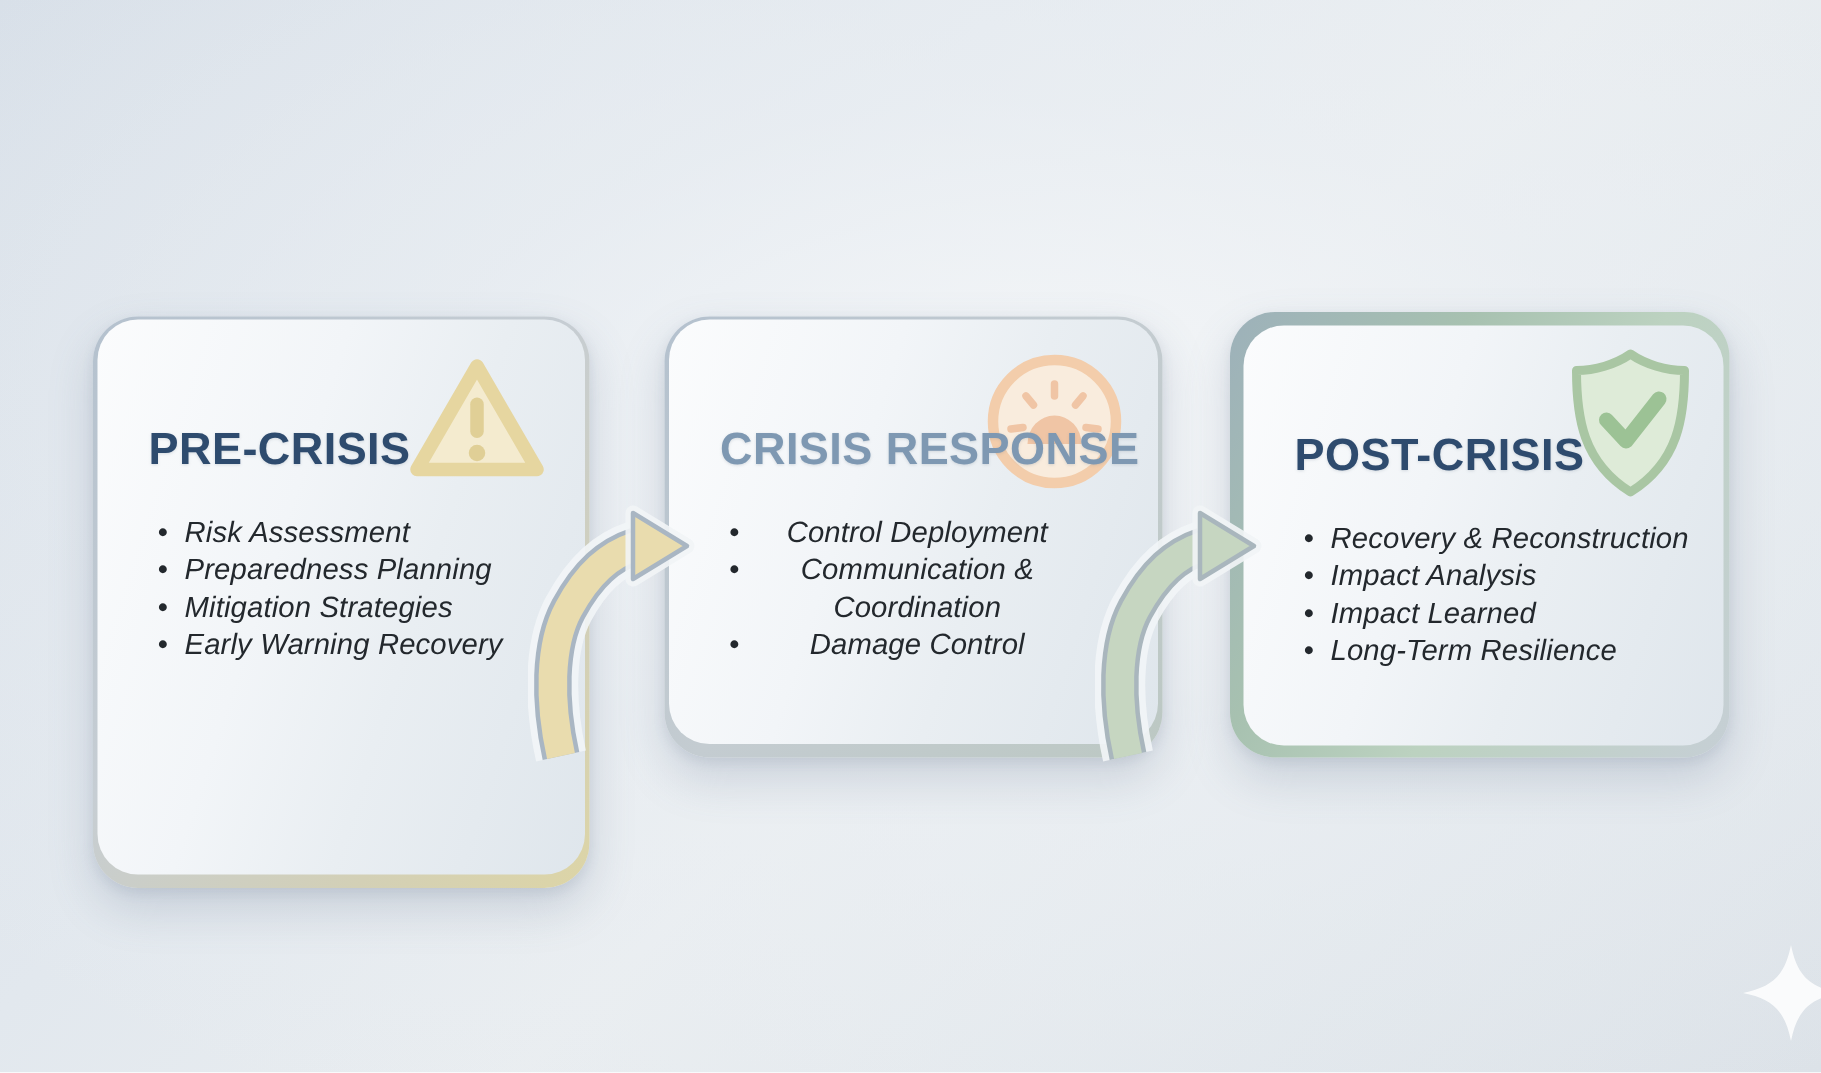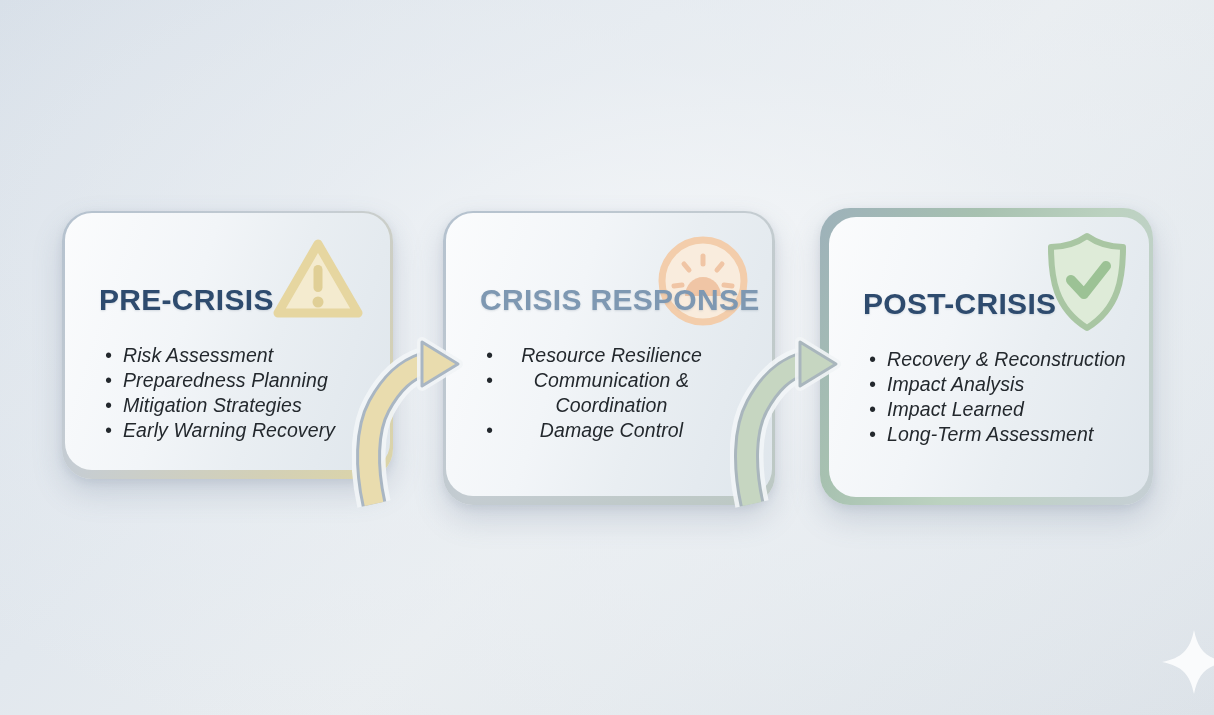--- a/index.html
+++ b/index.html
@@ -12,21 +12,21 @@
       radial-gradient(ellipse 900px 520px at 56% 42%, rgba(245,247,249,0.95) 0%, rgba(236,240,244,0.6) 45%, rgba(222,228,234,0) 100%),
       linear-gradient(135deg, #d7dfe8 0%, #e2e8ee 35%, #e9edf0 55%, #e0e6eb 80%, #dce2e8 100%);
   }
 
   
   .card { position:absolute; border-radius:30px;
           box-shadow:0 14px 30px rgba(90,110,135,.22), 0 3px 8px rgba(90,110,135,.12); }
   .card-inner { position:absolute; border-radius:27px;
           background:linear-gradient(108deg, #fbfcfd 0%, #f2f5f8 38%, #e9eef2 62%, #dfe6ec 100%); }
 
-  .card-1 { left:62px;  top:211px; width:331px; height:268px;
+  .card-1 { left:62px;  top:211px; width:331px; height:381px;
             background:linear-gradient(135deg, #b4c1ce 0%, #c6cdd3 45%, #d3d0b6 78%, #ddd5a6 100%);padding-left:24px; }
   .card-1 .card-inner { top:2px; left:3px; right:3px; bottom:9px; }
 
   .card-2 { left:443px; top:211px; width:332px; height:294px;
             background:linear-gradient(135deg, #b4c1ce 0%, #c4ccd1 50%, #bcc8c3 100%);text-align:center; }
   .card-2 .card-inner { top:2px; left:3px; right:3px; bottom:9px; }
 
   .card-3 { left:820px; top:208px; width:333px; height:297px;
             background:linear-gradient(120deg, #9db1ba 0%, #a7c1b0 32%, #bcd2c0 58%, #c6cfd5 100%); }
   .card-3 .card-inner { top:9px; left:9px; right:4px; bottom:8px; }
@@ -85,39 +85,39 @@
         <g stroke="#f0c5a5" stroke-width="5" stroke-linecap="round">
           <line x1="47" y1="22" x2="47" y2="30"></line>
           <line x1="28" y1="30" x2="33" y2="36"></line>
           <line x1="66" y1="30" x2="61" y2="36"></line>
           <line x1="18" y1="52" x2="26" y2="51"></line>
           <line x1="76" y1="52" x2="68" y2="51"></line>
         </g>
       </svg>
       <div class="card-title">CRISIS RESPONSE</div>
       <ul class="bullets">
-        <li>Resource Resilience</li>
+        <li>Control Deployment</li>
         <li>Communication &amp; Coordination</li>
         <li>Damage Control</li>
       </ul>
     </div>
   </div>
 
   <div class="card card-3">
     <div class="card-inner">
       <div class="card-title">POST-CRISIS</div>
       <svg class="card-icon" width="88" height="106" viewBox="0 0 88 106">
         <path d="M 44 6 C 54 13 68 17 80 17 C 80 48 76 78 44 98 C 12 78 8 48 8 17 C 20 17 34 13 44 6 Z" fill="#deebd8" stroke="#a9c6a3" stroke-width="6" stroke-linejoin="round"></path>
         <polyline points="28,50 41,64 63,36" fill="none" stroke="#9cc295" stroke-width="10" stroke-linecap="round" stroke-linejoin="round"></polyline>
       </svg>
       <ul class="bullets">
         <li>Recovery &amp; Reconstruction</li>
         <li>Impact Analysis</li>
         <li>Impact Learned</li>
-        <li>Long-Term Assessment</li>
+        <li>Long-Term Resilience</li>
       </ul>
     </div>
   </div>
 
   <svg class="connector connector-1" viewBox="0 0 118 200">
     <g fill="none" stroke-linecap="butt">
       <path d="M 22 196 C 14 160, 14 122, 27 98 C 40 74, 54 62, 72 56" stroke="#f2f5f7" stroke-width="34" opacity="0.9"></path>
       <path d="M 22 196 C 14 160, 14 122, 27 98 C 40 74, 54 62, 72 56" stroke="#a9b6c3" stroke-width="25"></path>
       <path d="M 22 196 C 14 160, 14 122, 27 98 C 40 74, 54 62, 72 56" stroke="#e9dcae" stroke-width="19"></path>
     </g>

